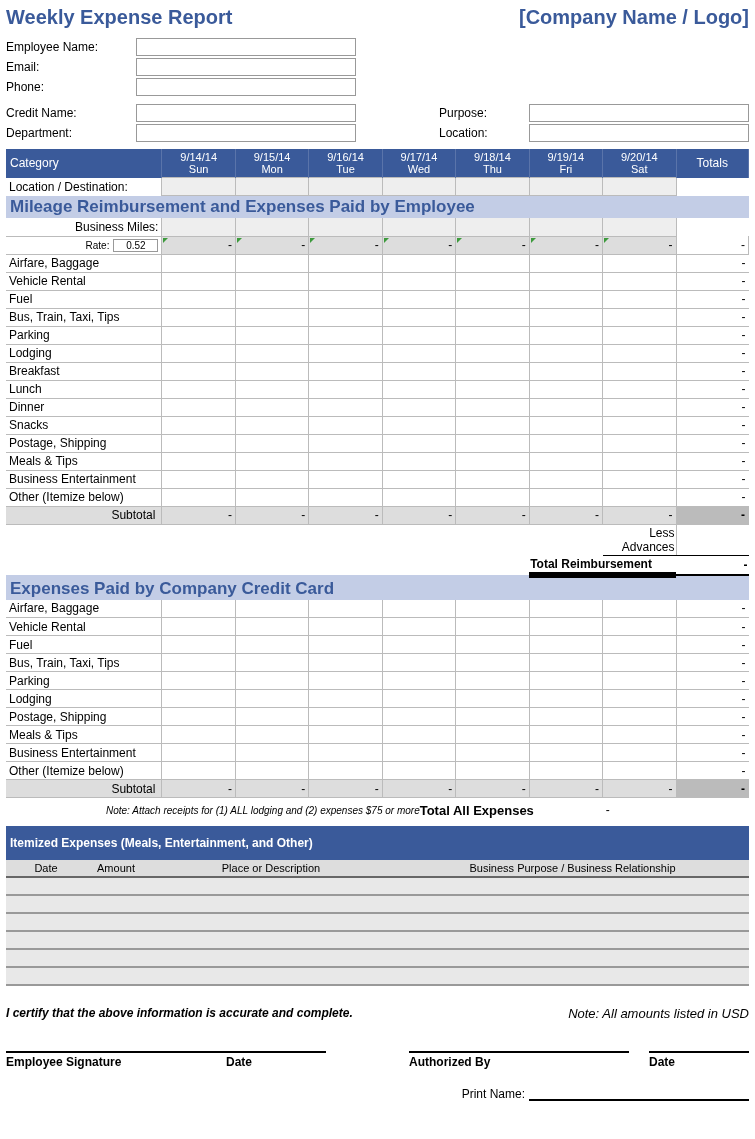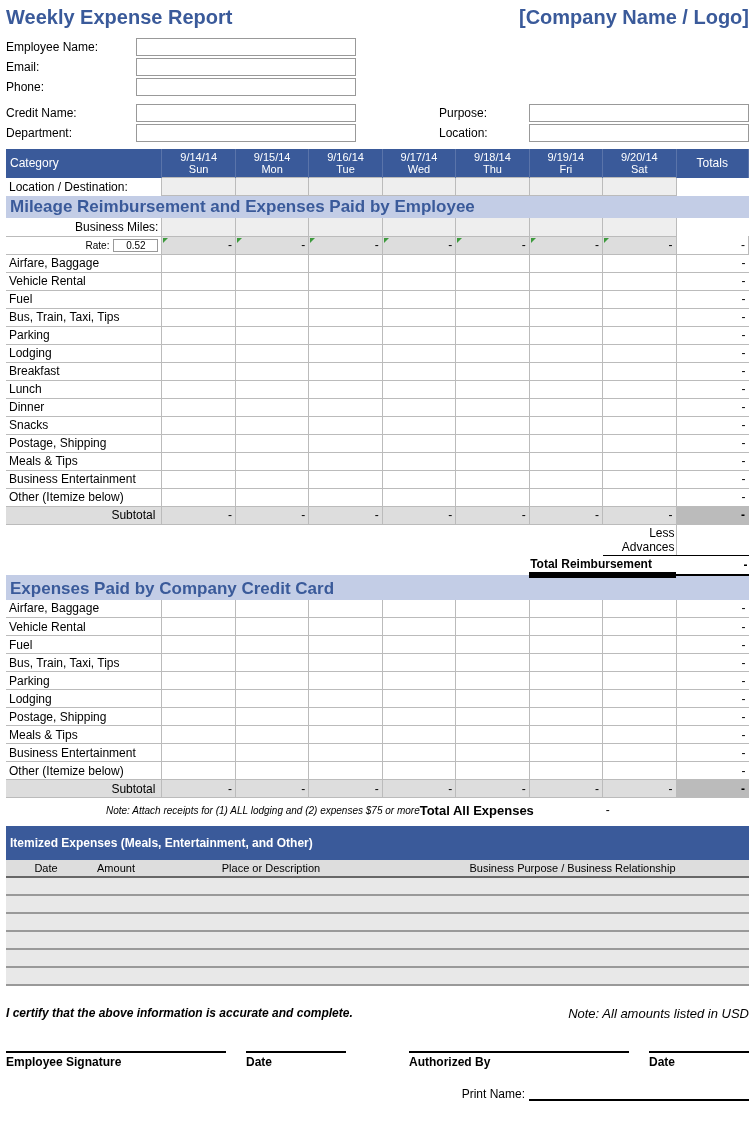--- a/index.html
+++ b/index.html
@@ -552,21 +552,21 @@
       </tr>
 </tbody>
   </table>
 
 <div class="cert-row">
   <div class="cert-text">I certify that the above information is accurate and complete.</div>
   <div class="cert-note">Note: All amounts listed in USD</div>
 </div>
 
 <div class="sig-block">
-  <div style="display:flex;gap:20px">
+  <div style="display:flex;">
     <div class="sig-col sig-emp">Employee Signature</div>
     <div class="sig-col sig-date">Date</div>
   </div>
   <div style="display:flex;gap:20px">
     <div class="sig-col sig-auth">Authorized By</div>
     <div class="sig-col sig-date2">Date</div>
   </div>
 </div>
 
 <div class="print-row">

